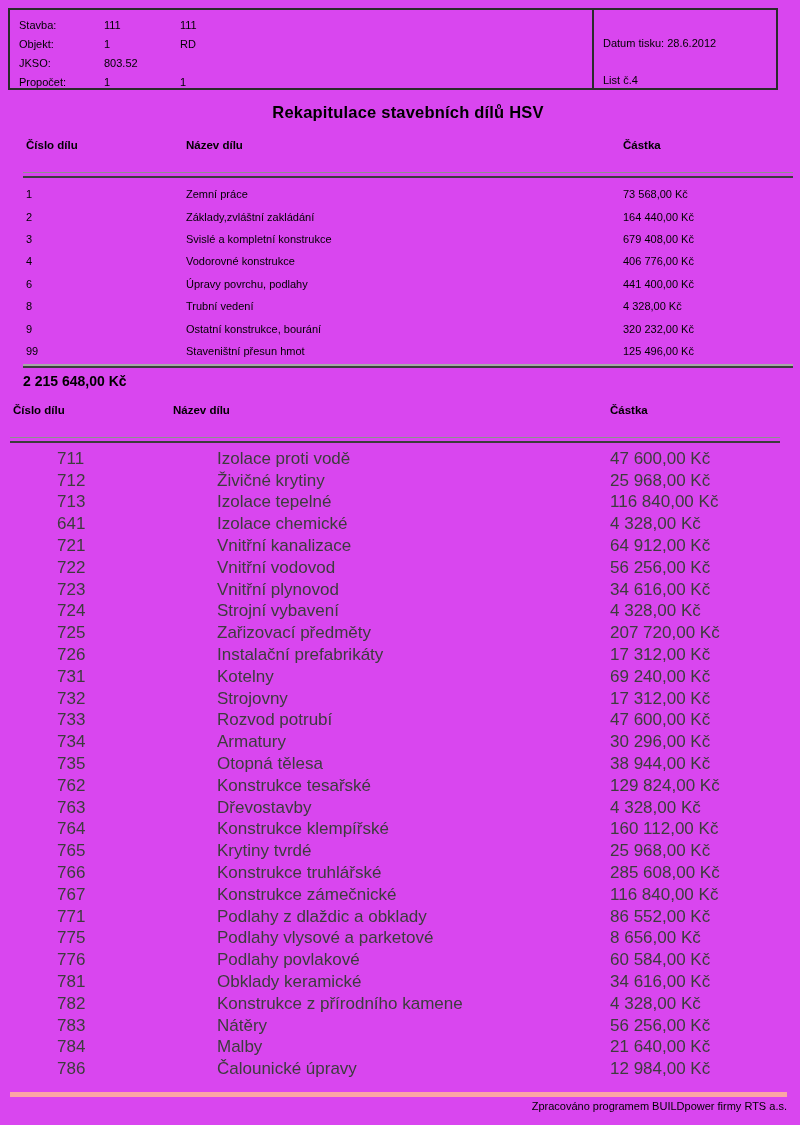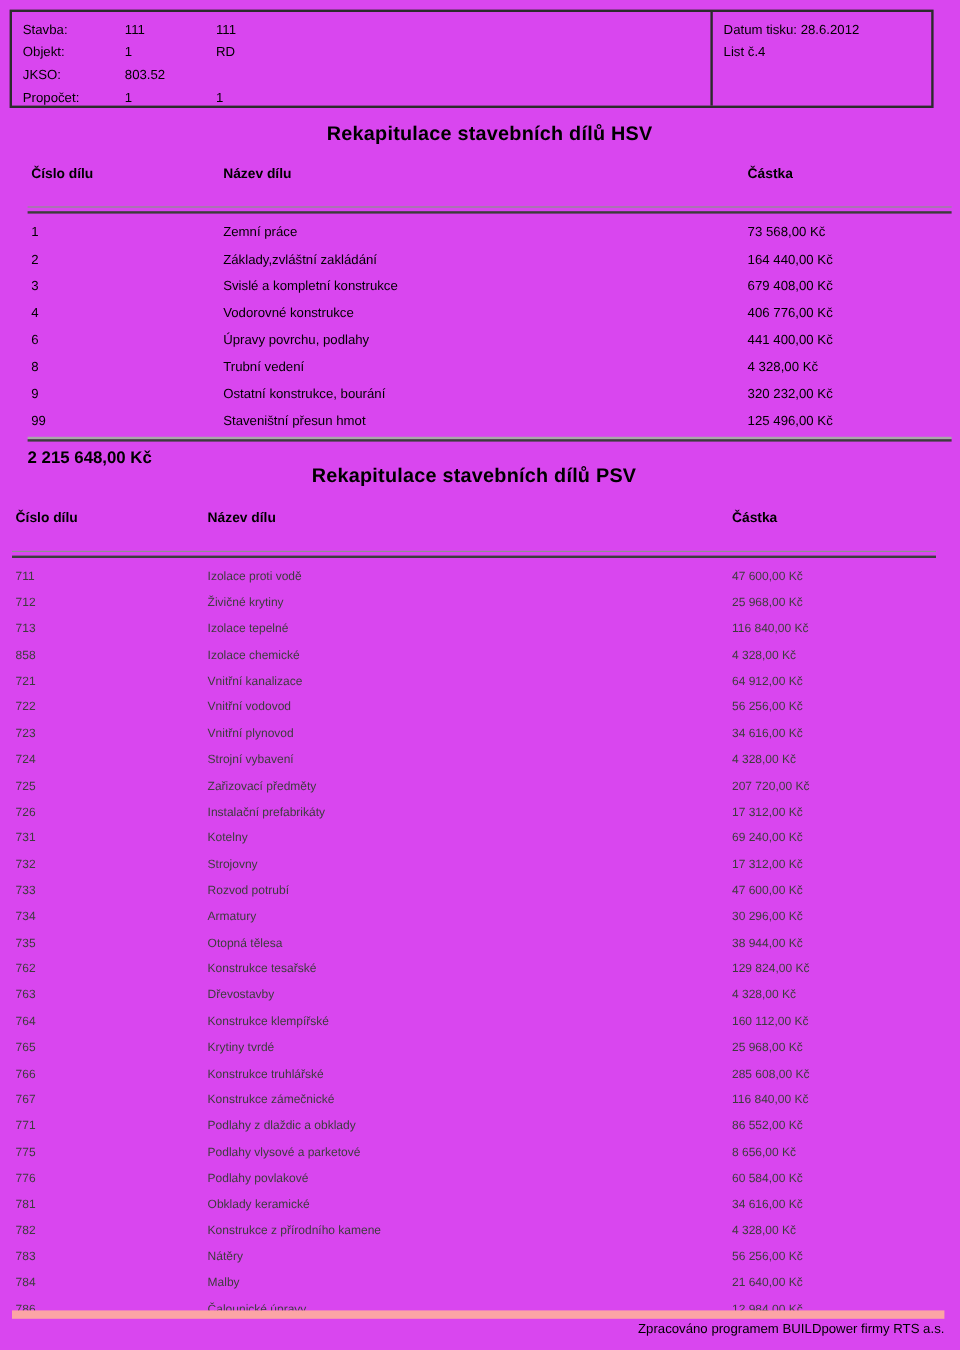--- a/index.html
+++ b/index.html
@@ -29,21 +29,21 @@
     padding: 6px 0 0 9px;
   }
   .box-right {
     flex: 1;
     padding: 6px 0 0 9px;
   }
   .field-row { display: flex; height: 19px; font-size: 11px; line-height: 19px; }
   .f-label { width: 85px; }
   .f-v1 { width: 76px; }
   .f-v2 { flex: 1; }
-  .box-line { height: 19px; font-size: 11px; line-height: 19px; }
+  .box-line { height: 19px; font-size: 11px; line-height: 19px; margin-top: 18px; }
 
   
   .section { position: absolute; left: 10px; width: 770px; }
   .section-hsv { top: 100px; margin-left: 13px; }
   .section-psv { top: 385px; }
 
   .section-title {
     text-align: center;
     font-size: 16.5px;
     font-weight: bold;
@@ -64,41 +64,41 @@
     background: #3c3c3c;
     margin-top: 3px;
     margin-bottom: 5px;
   }
   .col-num  { width: 163px; padding-left: 3px; }
   .col-name { flex: 1; }
   .col-amt  { width: 170px; }
 
   .trow { display: flex; align-items: center; }
   .section-hsv .trow { height: 22.4px; font-size: 11px; }
-  .section-psv .trow { height: 21.8px; font-size: 10px; color: #3d3d3d; }
+  .section-psv .trow { height: 21.8px; font-size: 17px; color: #3d3d3d; margin-left: 44px; }
 
   .total-rule {
     height: 2px;
     background: #3c3c3c;
     box-shadow: 0 -2px 0 0 #a8a8a8;
     margin-top: 4px;
   }
   .total-row {
     text-align: left;
     font-size: 14px;
     font-weight: bold;
     padding-top: 5px;
   }
 
   
   .footer {
     position: absolute;
     left: 10px; top: 1092px;
     width: 777px;
-    border-top: 7px solid #fca5a5;
+    border-top: 5px solid #fca5a5;
     padding-top: 3px;
     text-align: right;
     font-size: 11px;
   }
 </style>
 </head>
 <body>
 
 <div class="page">
 
@@ -195,21 +195,20 @@
           <span class="col-num">99</span>
           <span class="col-name">Staveništní přesun hmot</span>
           <span class="col-amt">125 496,00 Kč</span>
         </div>
       </div>
     <div class="total-rule"></div>
     <div class="total-row">2 215 648,00 Kč</div>
   </div>
 
   <div class="section section-psv">
-    <div class="section-title">Rekapitulace stavebních dílů PSV</div>
     <div class="thead">
       <span class="col-num">Číslo dílu</span>
       <span class="col-name">Název dílu</span>
       <span class="col-amt">Částka</span>
     </div>
     <div class="head-rule"></div>
     <div>
 
         <div class="trow">
           <span class="col-num">711</span>
@@ -223,21 +222,21 @@
           <span class="col-amt">25 968,00 Kč</span>
         </div>
 
         <div class="trow">
           <span class="col-num">713</span>
           <span class="col-name">Izolace tepelné</span>
           <span class="col-amt">116 840,00 Kč</span>
         </div>
 
         <div class="trow">
-          <span class="col-num">858</span>
+          <span class="col-num">641</span>
           <span class="col-name">Izolace chemické</span>
           <span class="col-amt">4 328,00 Kč</span>
         </div>
 
         <div class="trow">
           <span class="col-num">721</span>
           <span class="col-name">Vnitřní kanalizace</span>
           <span class="col-amt">64 912,00 Kč</span>
         </div>
 

